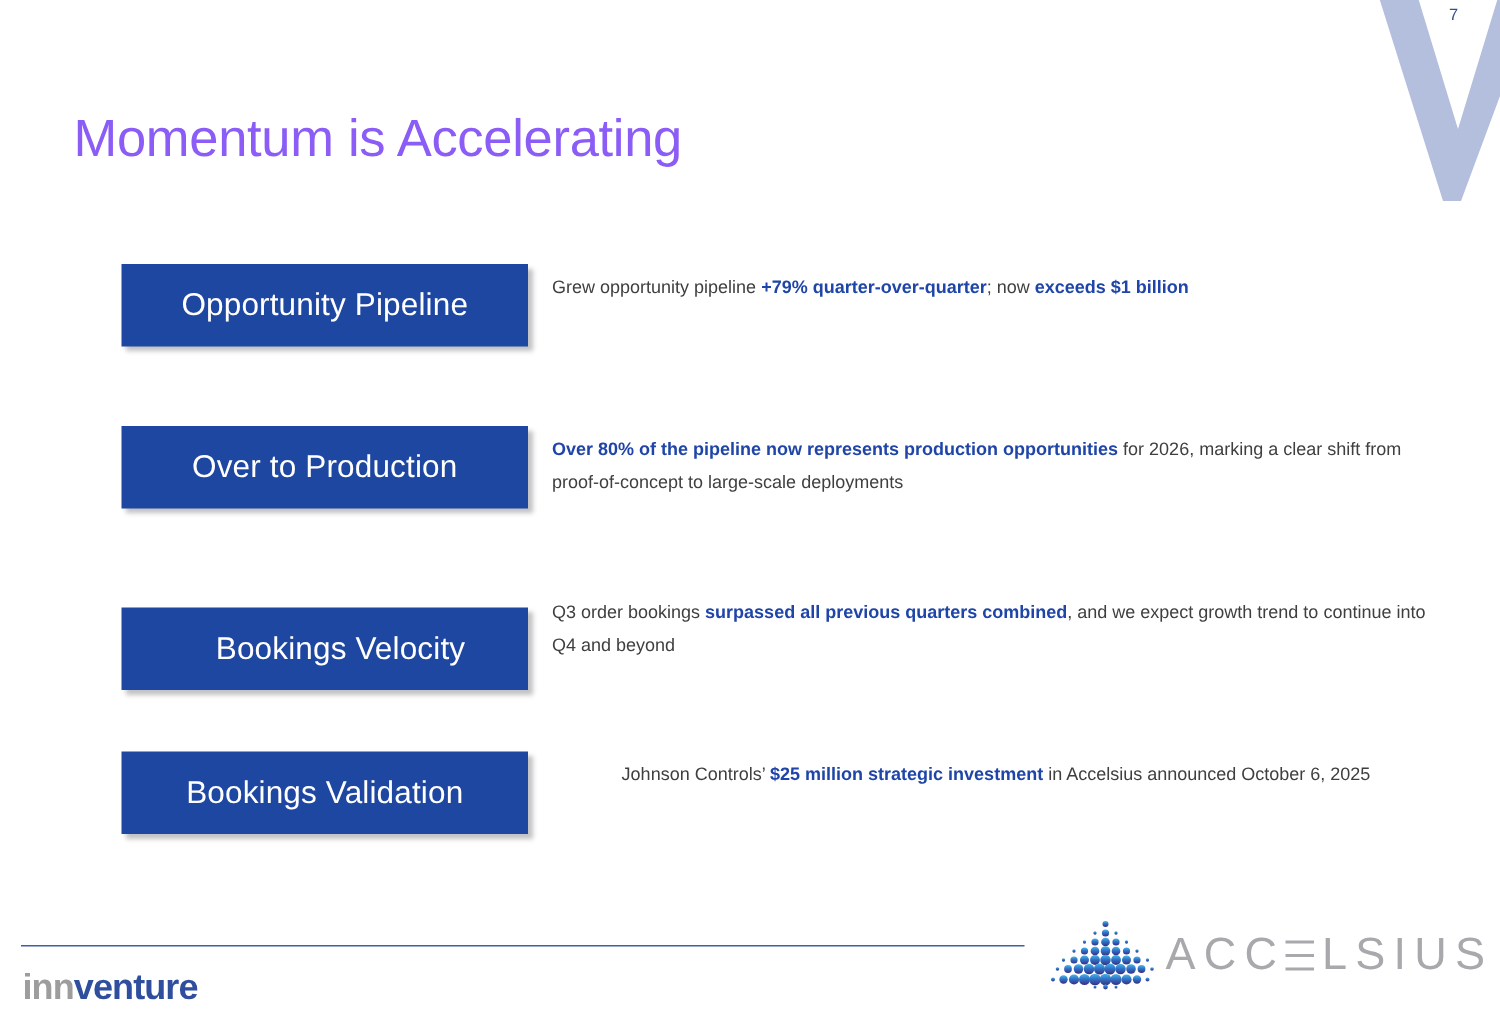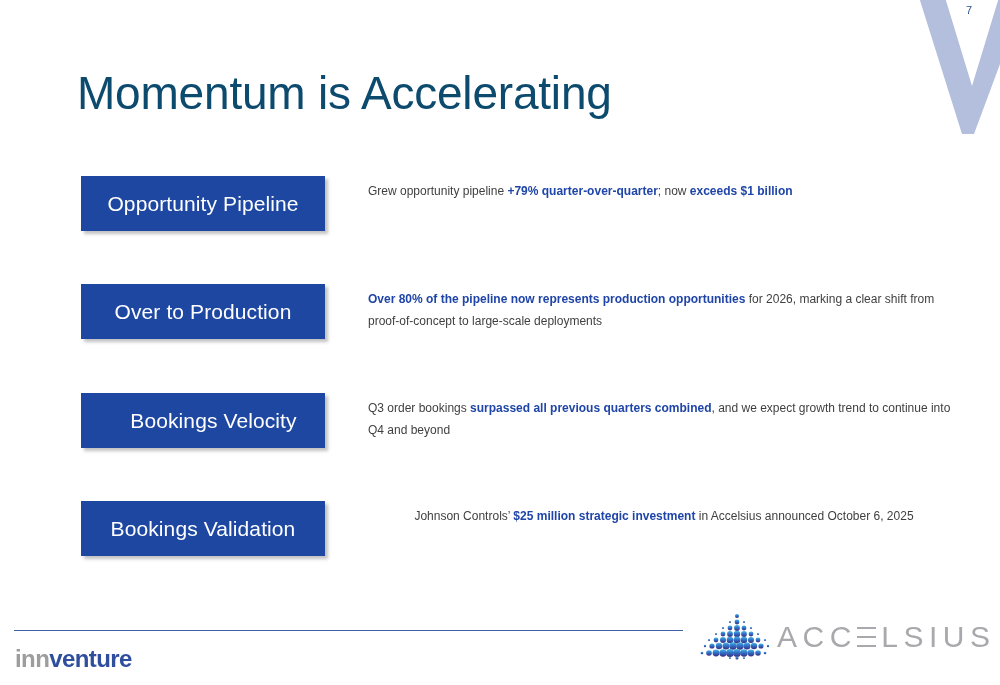--- a/index.html
+++ b/index.html
@@ -44,46 +44,45 @@
     font-family: "Liberation Sans", sans-serif;
     letter-spacing: 0px;
     z-index: 3;
   }
 
   
   .slide-title {
     position: absolute;
     left: 49px;
     top: 71px;
-    font-size: 46px;
+    font-size: 35px;
     line-height: 44px;
-    color: #0c4a6e;
+    color: #8b5cf6;
     font-weight: 400;
     letter-spacing: -0.2px;
     white-space: nowrap;
-    margin-left: 28px;
   }
 
   
   .rows {
     position: absolute;
     left: 0;
     top: 0;
     width: 1000px;
   }
   .row {
     position: absolute;
     left: 0;
     width: 1000px;
   }
 
   .pill {
     position: absolute;
     left: 81px;
-    width: 244px;
+    width: 271px;
     height: 55px;
     background: #1e47a2;
     box-shadow: 3px 3px 3px rgba(120,120,125,0.45);
     display: flex;
     align-items: center;
     justify-content: center;
     box-sizing: border-box;
   }
   .pill-label {
     color: #ffffff;
@@ -206,21 +205,21 @@
     </div>
 
     <div class="row" style="top:284px;">
       <div class="pill" style="top:0px;">
         <span class="pill-label">Over to Production</span>
       </div>
       <div class="body-text" style="top:4px;"><b>Over 80% of the pipeline now represents production opportunities</b><span> for 2026, marking a clear shift from proof-of-concept to large-scale deployments</span></div>
     </div>
 
     <div class="row" style="top:393px;">
-      <div class="pill" style="top:0px;padding-left:21px;">
+      <div class="pill" style="top:12px;padding-left:21px;">
         <span class="pill-label">Bookings Velocity</span>
       </div>
       <div class="body-text" style="top:4px;"><span>Q3 order bookings </span><b>surpassed all previous quarters combined</b><span>, and we expect growth trend to continue into Q4 and beyond</span></div>
     </div>
 
     <div class="row" style="top:501px;">
       <div class="pill" style="top:0px;">
         <span class="pill-label">Bookings Validation</span>
       </div>
       <div class="body-text" style="top:4px;text-align:center;"><span>Johnson Controls’ </span><b>$25 million strategic investment</b><span> in Accelsius announced October 6, 2025</span></div>

